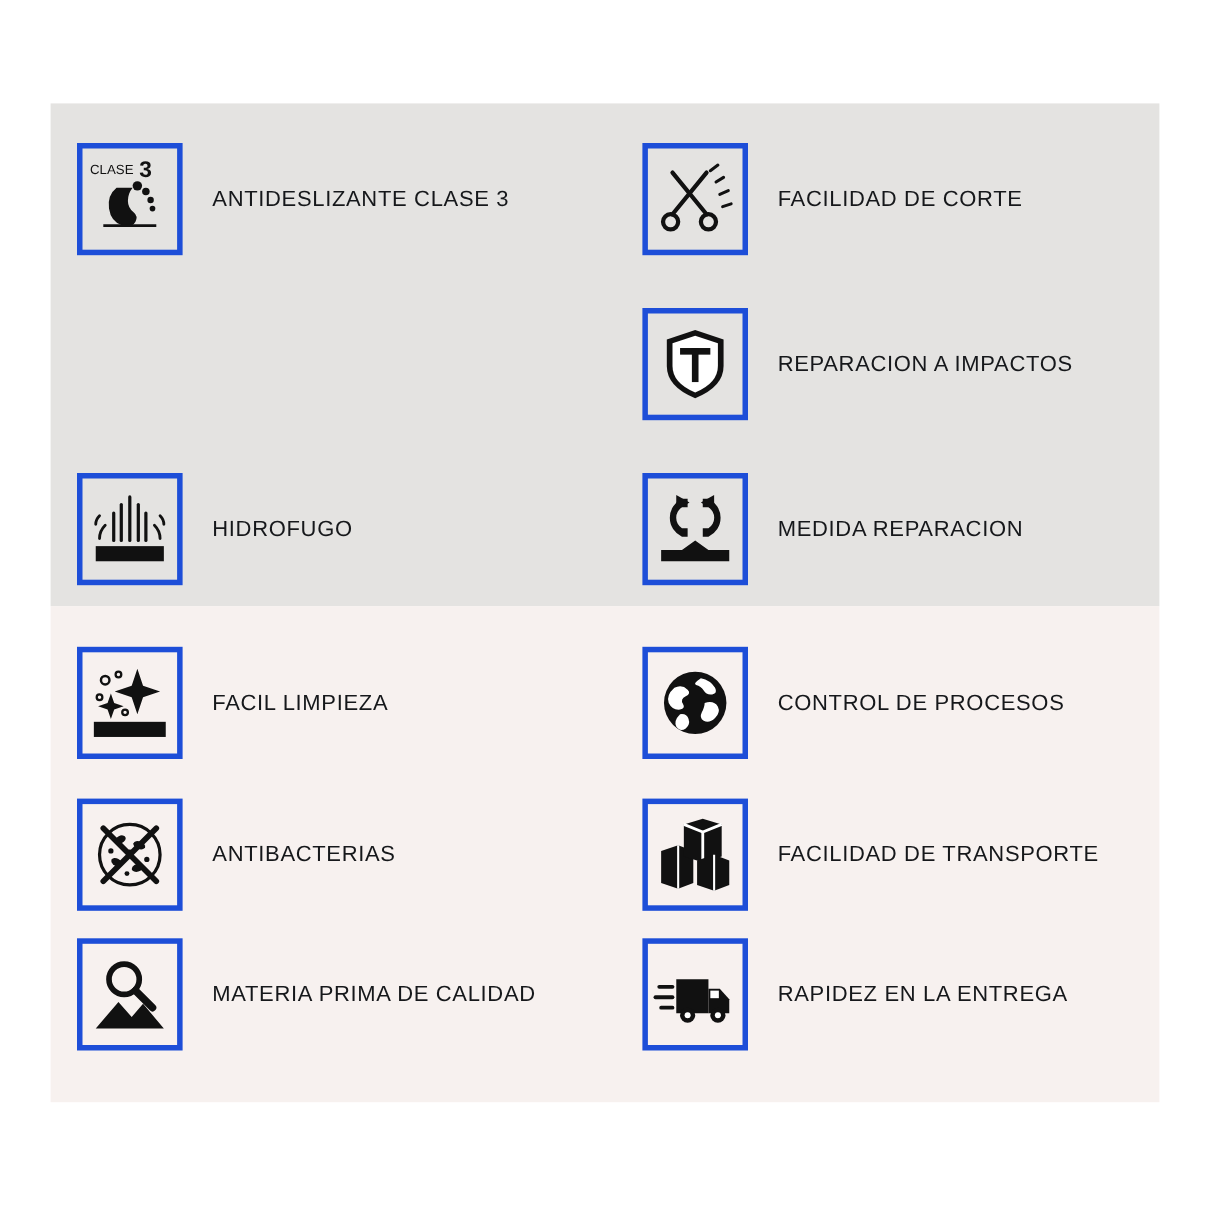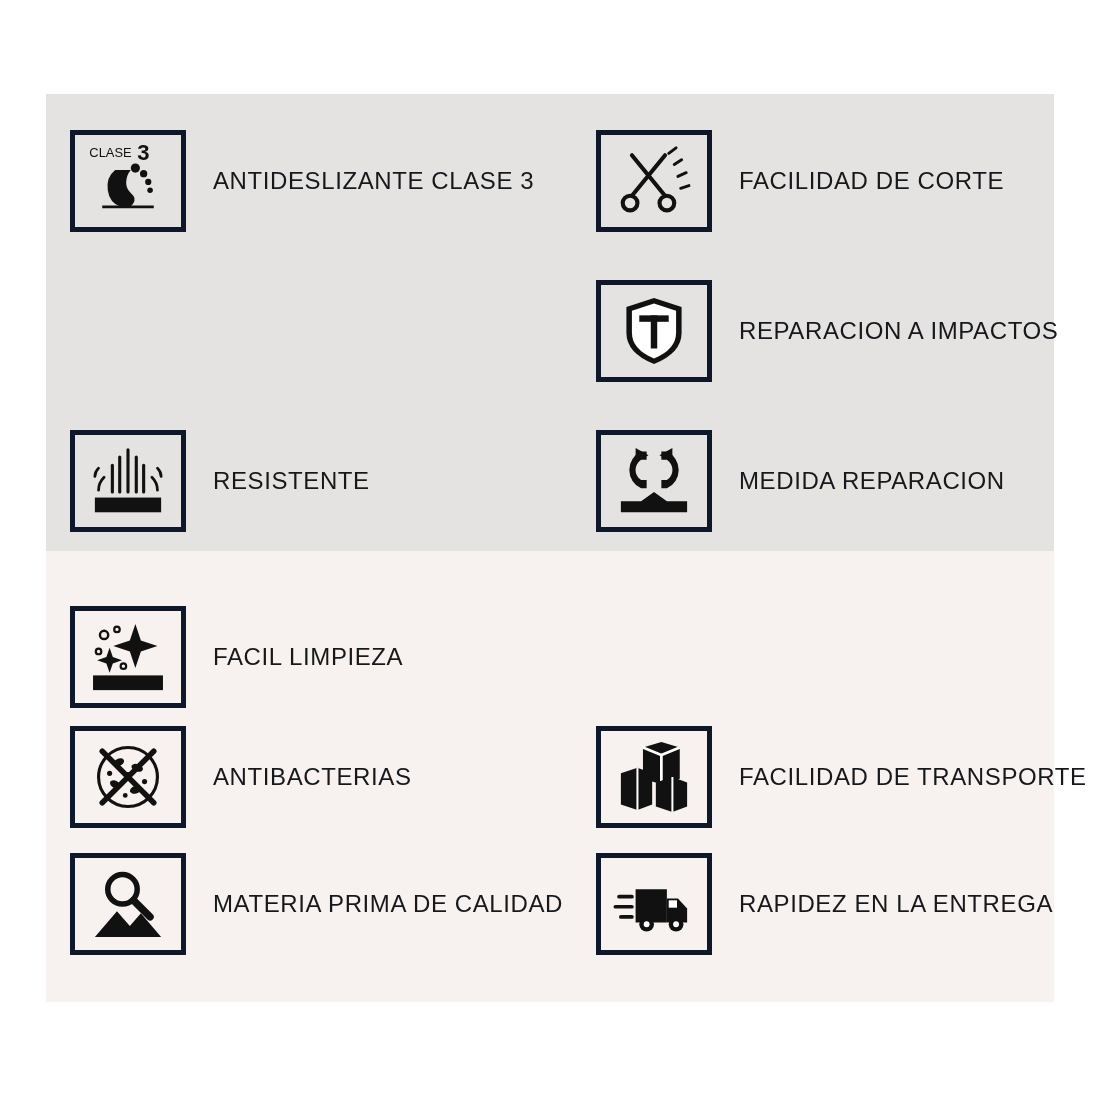--- a/index.html
+++ b/index.html
@@ -46,51 +46,51 @@
     height: 100%;
   }
 
   .feature {
     position: absolute;
     display: flex;
     align-items: center;
   }
 
   .icon-box {
-    width: 116px;
+    width: 96px;
     height: 102px;
-    border: 5px solid #0f172a;
+    border: 5px solid #1d4ed8;
     box-sizing: border-box;
     flex: 0 0 auto;
     position: relative;
     background: transparent;
   }
   .icon-box svg {
     display: block;
     width: 100%;
     height: 100%;
   }
 
   .feature-label {
     margin-left: 27px;
-    font-size: 24px;
+    font-size: 20px;
     letter-spacing: 0.6px;
     color: #16181b;
     white-space: nowrap;
     font-weight: 400;
   }
 
   
   .col-left  { left: 24px; }
-  .col-right { left: 538px; margin-left: 12px; }
+  .col-right { left: 538px; }
 
   .row-1 { top: 36px; }
   .row-2 { top: 186px; }
   .row-3 { top: 336px; }
-  .row-4 { top: 512px; }
+  .row-4 { top: 494px; }
   .row-5 { top: 632px; }
   .row-6 { top: 759px; text-align: center; }
 
   .feature .icon-box { height: 102px; }
 </style>
 </head>
 <body>
 
 <div id="board">
 
@@ -128,21 +128,21 @@
           </g>
           <g stroke="#111" stroke-width="3" stroke-linecap="round" fill="none">
             <path d="M24 46 q-6 6 -6 14"></path>
             <path d="M76 46 q6 6 6 14"></path>
             <path d="M18 36 q-4 4 -4 9"></path>
             <path d="M82 36 q4 4 4 9"></path>
           </g>
           <rect x="14" y="68" width="72" height="16" fill="#111"></rect>
         </svg>
       </div>
-      <div class="feature-label">RESISTENTE</div>
+      <div class="feature-label">HIDROFUGO</div>
     </div>
 
     <div class="feature col-left row-4">
       <div class="icon-box">
         <svg viewBox="0 0 100 100" xmlns="http://www.w3.org/2000/svg">
           <path d="M58 14 l6 18 l18 6 l-18 6 l-6 18 l-6 -18 l-18 -6 l18 -6 z" fill="#111"></path>
           <path d="M30 40 l3.5 10 l10 3.5 l-10 3.5 l-3.5 10 l-3.5 -10 l-10 -3.5 l10 -3.5 z" fill="#111"></path>
           <circle cx="24" cy="26" r="4.5" fill="none" stroke="#111" stroke-width="2.6"></circle>
           <circle cx="38" cy="20" r="3" fill="none" stroke="#111" stroke-width="2.4"></circle>
           <circle cx="18" cy="44" r="3" fill="none" stroke="#111" stroke-width="2.4"></circle>
@@ -223,20 +223,34 @@
           <path d="M36 18 a22 22 0 0 0 0 40 h6 v-9 h-6 a13 13 0 0 1 0 -22 h6 v-9 z" fill="#111"></path>
           <path d="M64 18 a22 22 0 0 1 0 40 h-6 v-9 h6 a13 13 0 0 0 0 -22 h-6 v-9 z" fill="#111"></path>
           <path d="M30 14 l14 8 l-14 8 z" fill="#111"></path>
           <path d="M70 14 l-14 8 l14 8 z" fill="#111"></path>
           <path d="M14 84 h72 v-12 h-22 l-14 -10 l-14 10 h-22 z" fill="#111"></path>
         </svg>
       </div>
       <div class="feature-label">MEDIDA REPARACION</div>
     </div>
 
+    <div class="feature col-right row-4">
+      <div class="icon-box">
+        <svg viewBox="0 0 100 100" xmlns="http://www.w3.org/2000/svg">
+          <circle cx="50" cy="50" r="33" fill="#111"></circle>
+          <g fill="#fff">
+            <path d="M28 34 q8 -4 14 2 q4 4 -2 7 q-6 3 -3 8 q3 5 -3 6 q-8 1 -12 -7 q-3 -8 6 -16 z"></path>
+            <path d="M56 24 q10 2 15 10 q3 6 -3 7 q-6 1 -9 -4 q-3 -5 -8 -6 q-4 -1 5 -7 z"></path>
+            <path d="M60 50 q10 -3 14 4 q3 6 -3 12 q-6 6 -12 3 q-5 -3 -2 -9 q3 -6 3 -10 z"></path>
+            <path d="M34 62 q7 -1 9 5 q2 6 -3 10 q-6 4 -10 -2 q-3 -6 4 -13 z"></path>
+          </g>
+        </svg>
+      </div>
+      <div class="feature-label">CONTROL DE PROCESOS</div>
+    </div>
 
     <div class="feature col-right row-5">
       <div class="icon-box">
         <svg viewBox="0 0 100 100" xmlns="http://www.w3.org/2000/svg">
           <path d="M14 46 L32 40 L48 46 V80 L32 86 L14 80 Z" fill="#111"></path>
           <path d="M32 40 L32 86" stroke="#fff" stroke-width="2.2"></path>
           <path d="M38 18 L58 12 L78 18 L78 52 L58 58 L38 52 Z" fill="#111"></path>
           <path d="M38 18 L58 26 L78 18" stroke="#fff" stroke-width="3" fill="none"></path>
           <path d="M58 26 V58" stroke="#fff" stroke-width="3"></path>
           <path d="M52 56 L70 50 L86 56 V82 L70 88 L52 82 Z" fill="#111"></path>

